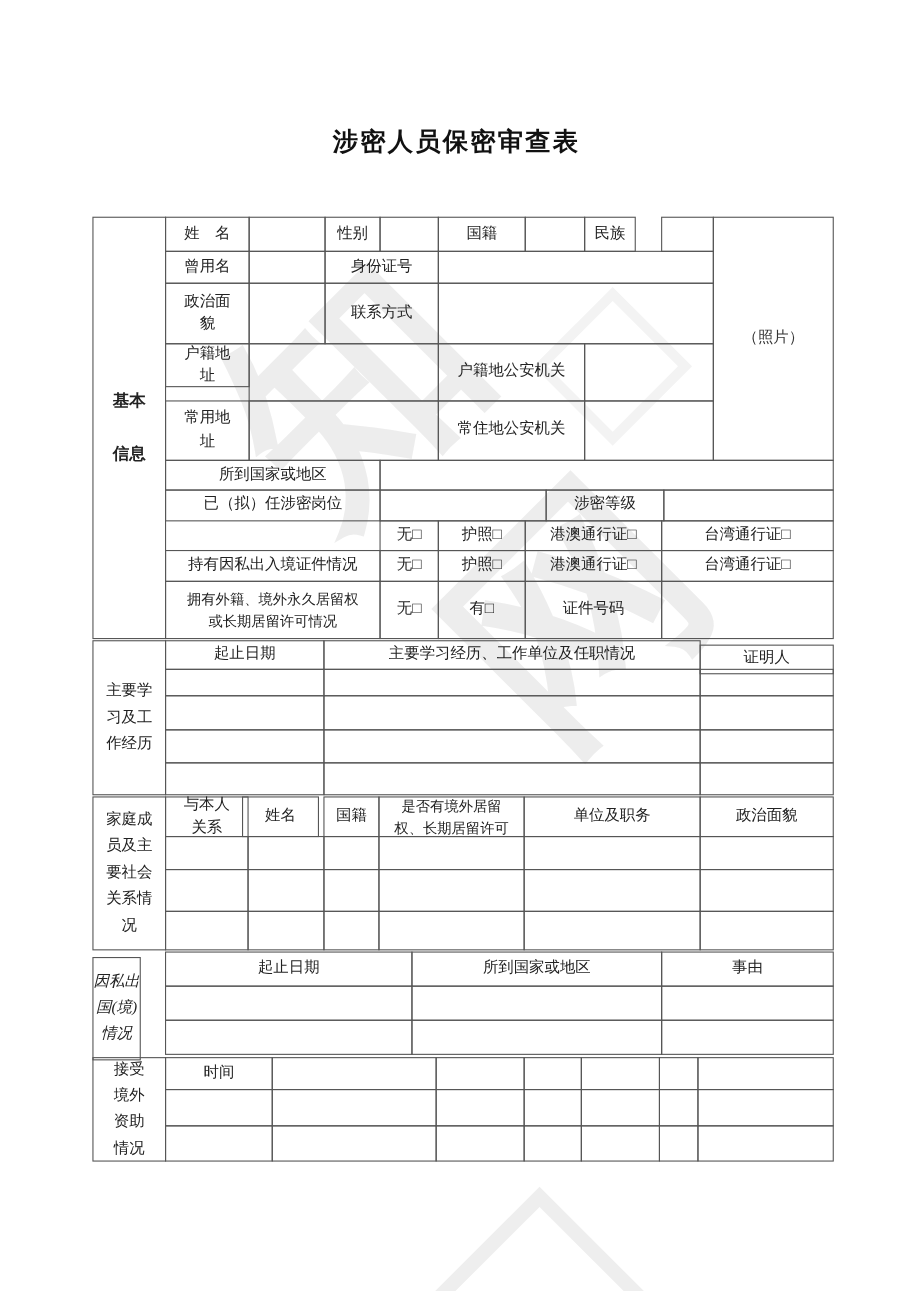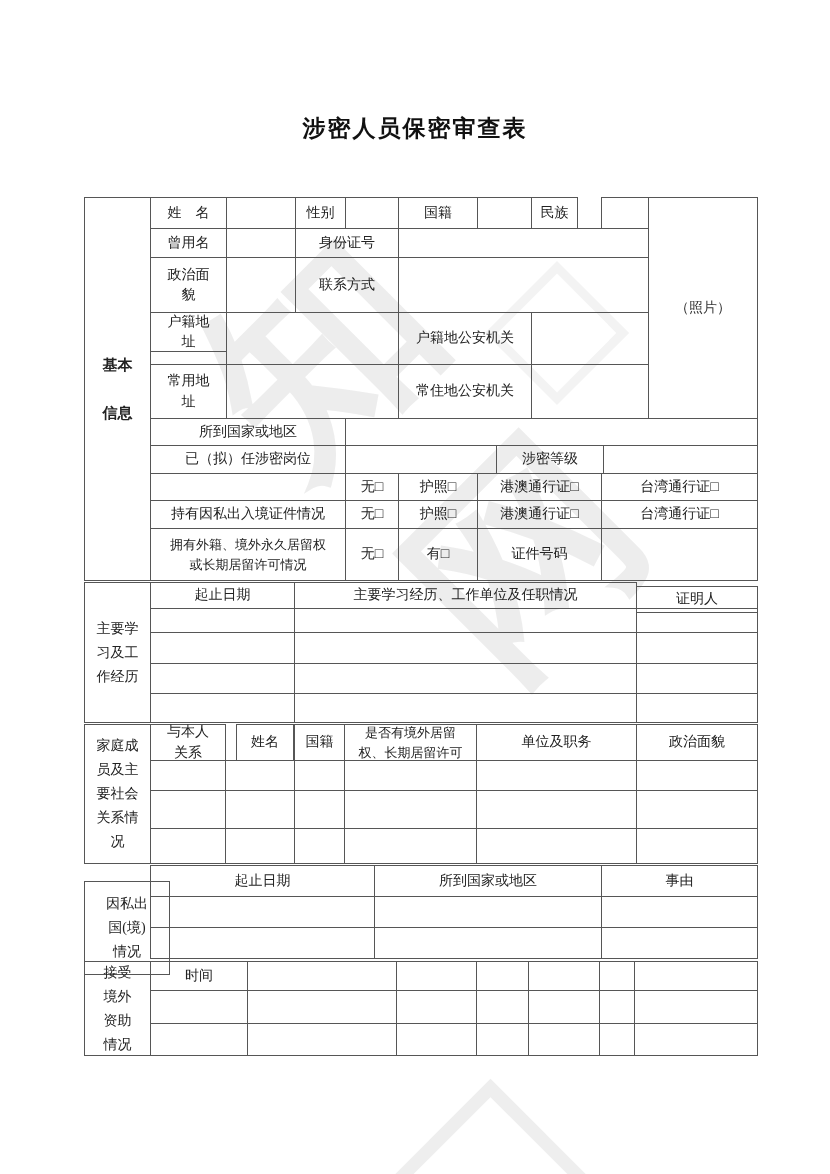--- a/index.html
+++ b/index.html
@@ -145,21 +145,21 @@
   </div>
 
   <div class="sec" style="top:527px;width:674px;height:140px;">
     <div class="c sl" style="left:0;top:0;width:67px;height:140px;">家庭成
 员及主
 要社会
 关系情
 况</div>
     <div class="c" style="left:66px;top:0;width:76px;height:37px;">与本人
 关系</div>
-    <div class="c" style="left:152px;top:0;width:58px;height:37px;">姓名</div>
+    <div class="c" style="left:136px;top:0;width:70px;height:37px;">姓名</div>
     <div class="c" style="left:210px;top:0;width:51px;height:37px;">国籍</div>
     <div class="c sm" style="left:260px;top:0;width:133px;height:37px;">是否有境外居留
 权、长期居留许可</div>
     <div class="c" style="left:552px;top:0;width:122px;height:37px;">政治面貌</div>
     <div class="c" style="left:392px;top:0;width:161px;height:37px;">单位及职务</div>
     <div class="c" style="left:66px;top:36px;width:76px;height:31px;"></div>
     <div class="c" style="left:141px;top:36px;width:70px;height:31px;"></div>
     <div class="c" style="left:210px;top:36px;width:51px;height:31px;"></div>
     <div class="c" style="left:260px;top:36px;width:133px;height:31px;"></div>
     <div class="c" style="left:392px;top:36px;width:161px;height:31px;"></div>
@@ -172,21 +172,21 @@
     <div class="c" style="left:552px;top:66px;width:122px;height:39px;"></div>
     <div class="c" style="left:66px;top:104px;width:76px;height:36px;"></div>
     <div class="c" style="left:141px;top:104px;width:70px;height:36px;"></div>
     <div class="c" style="left:210px;top:104px;width:51px;height:36px;"></div>
     <div class="c" style="left:260px;top:104px;width:133px;height:36px;"></div>
     <div class="c" style="left:392px;top:104px;width:161px;height:36px;"></div>
     <div class="c" style="left:552px;top:104px;width:122px;height:36px;"></div>
   </div>
 
   <div class="sec" style="top:668px;width:674px;height:94px;">
-    <div class="c sl" style="left:0;top:16px;width:86px;height:94px;">因私出
+    <div class="c sl" style="left:0;top:5px;width:44px;height:94px;font-style:italic;">因私出
 国(境)
 情况</div>
     <div class="c" style="left:66px;top:0;width:225px;height:32px;">起止日期</div>
     <div class="c" style="left:290px;top:0;width:228px;height:32px;">所到国家或地区</div>
     <div class="c" style="left:517px;top:0;width:157px;height:32px;">事由</div>
     <div class="c" style="left:66px;top:31px;width:225px;height:32px;"></div>
     <div class="c" style="left:290px;top:31px;width:228px;height:32px;"></div>
     <div class="c" style="left:517px;top:31px;width:157px;height:32px;"></div>
     <div class="c" style="left:66px;top:62px;width:225px;height:32px;"></div>
     <div class="c" style="left:290px;top:62px;width:228px;height:32px;"></div>

